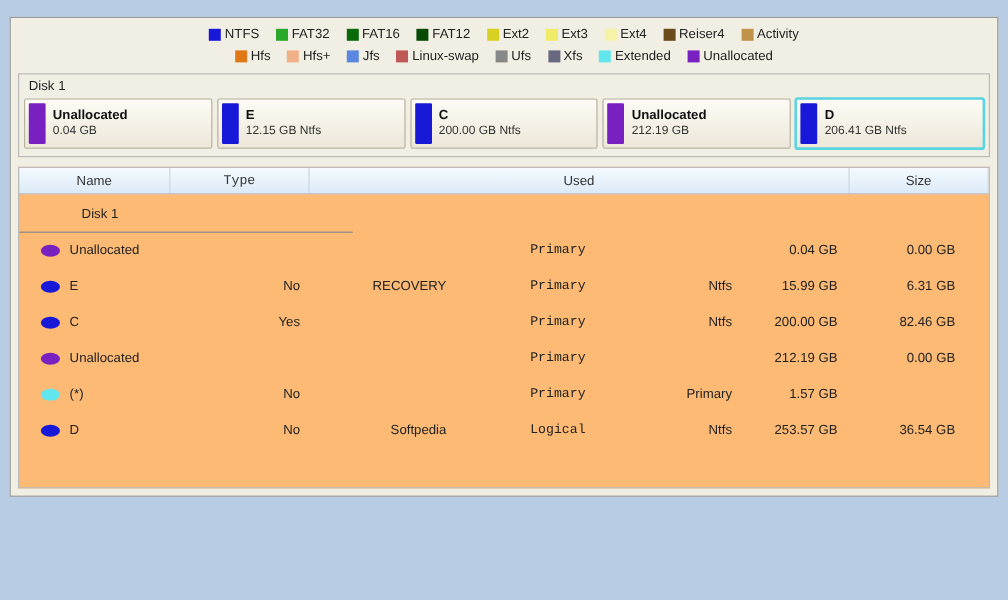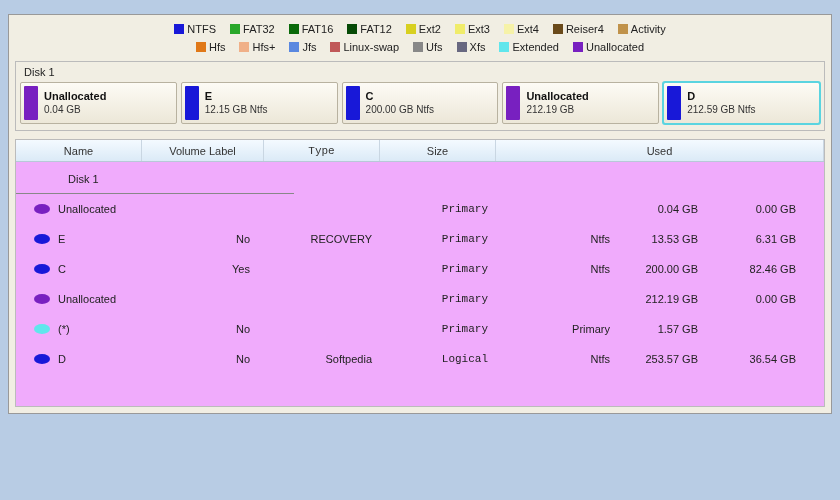--- a/index.html
+++ b/index.html
@@ -92,21 +92,21 @@
     font-size: 11px;
     color: #111;
   }
   .partition-sub {
     font-size: 10px;
     color: #333;
   }
   .table-wrap {
     flex: 1;
     margin: 0 6px 6px;
-    background: #f0abfc;
+    background: #fdba74;
     border: 1px solid #bbb;
     overflow: hidden;
   }
   .thead {
     display: flex;
     background: linear-gradient(#f4faff, #dbeaf7);
     border-bottom: 1px solid #b8c8d8;
     height: 22px;
     align-items: center;
   }
@@ -263,33 +263,32 @@
           <div class="partition-color" style="background: rgb(120, 32, 192);"></div>
           <div class="partition-text">
             <div class="partition-title">Unallocated</div>
             <div class="partition-sub">212.19 GB</div>
           </div>
         </div>
         <div class="partition-card selected">
           <div class="partition-color" style="background: rgb(24, 24, 216);"></div>
           <div class="partition-text">
             <div class="partition-title">D</div>
-            <div class="partition-sub">212.59 GB Ntfs</div>
+            <div class="partition-sub">206.41 GB Ntfs</div>
           </div>
         </div>
       </div>
   </div>
 
   <div class="table-wrap">
     <div class="thead">
       <div class="th col-name">Name</div>
-      <div class="th col-vol">Volume Label</div>
       <div class="th col-type">Type</div>
+      <div class="th col-used">Used</div>
       <div class="th col-size">Size</div>
-      <div class="th col-used">Used</div>
     </div>
     <div id="tbody">
         <div class="tbody-row group">
           <div class="td col-name" style="padding-left: 52px;">Disk 1</div>
         </div>
         <div class="tbody-row">
           <div class="td col-name">
             <span class="disk-icon" style="background: rgb(120, 32, 192);"></span>
             <span>Unallocated</span>
           </div>
@@ -302,21 +301,21 @@
         </div>
         <div class="tbody-row">
           <div class="td col-name">
             <span class="disk-icon" style="background: rgb(24, 24, 216);"></span>
             <span>E</span>
           </div>
           <div class="td col-act">No</div>
           <div class="td col-vol">RECOVERY</div>
           <div class="td col-type">Primary</div>
           <div class="td col-fs">Ntfs</div>
-          <div class="td col-size">13.53 GB</div>
+          <div class="td col-size">15.99 GB</div>
           <div class="td col-used">6.31 GB</div>
         </div>
         <div class="tbody-row">
           <div class="td col-name">
             <span class="disk-icon" style="background: rgb(24, 24, 216);"></span>
             <span>C</span>
           </div>
           <div class="td col-act">Yes</div>
           <div class="td col-vol"></div>
           <div class="td col-type">Primary</div>

